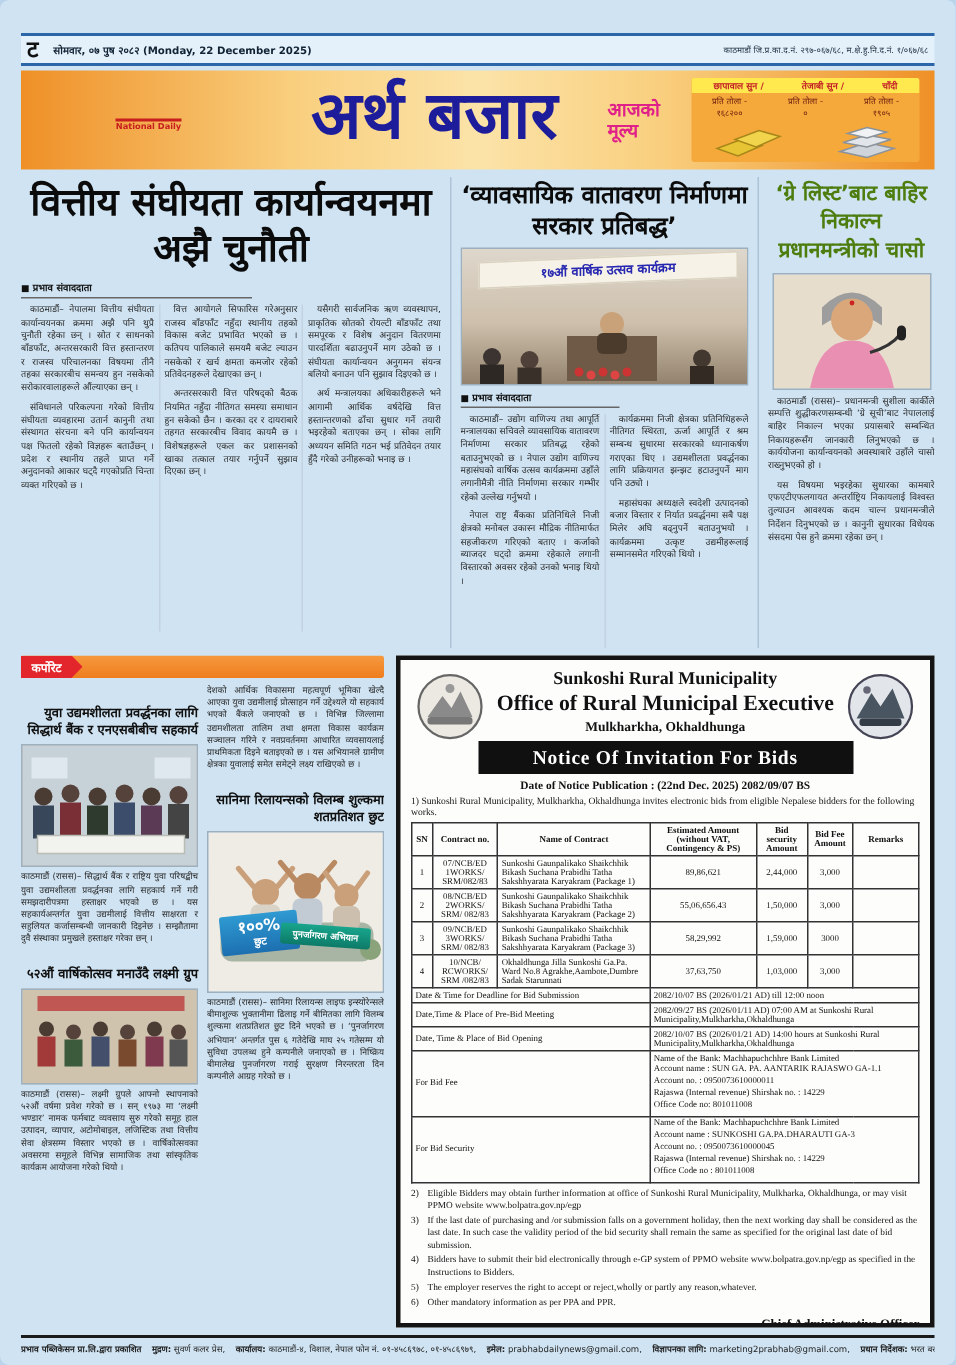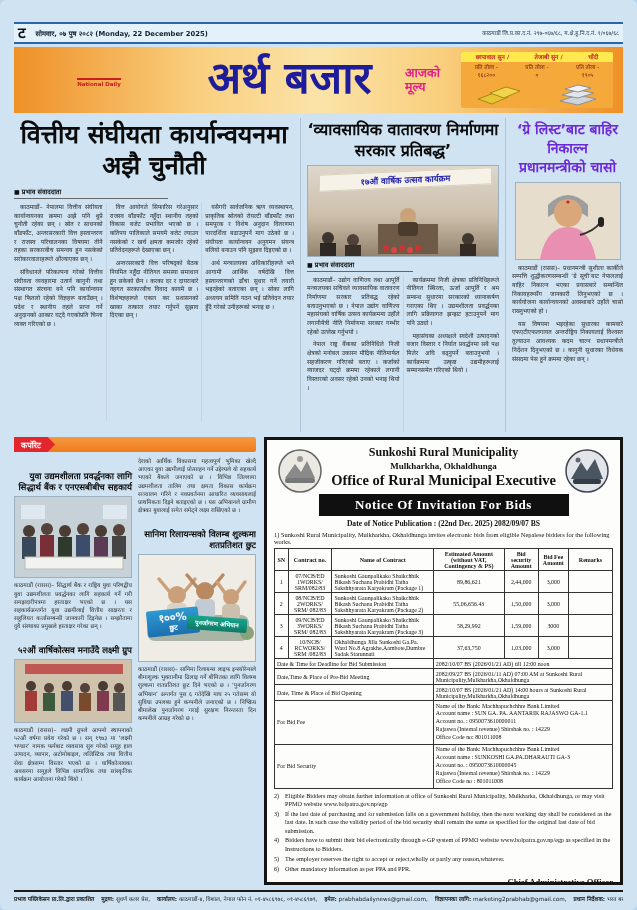--- a/index.html
+++ b/index.html
@@ -30,21 +30,21 @@
 
   
   .articles-row{display:flex;gap:6px;margin-top:5px;height:314px;}
   .vsep{width:1px;background:#adc4d8;}
   article{overflow:hidden;}
   .art-left{width:280px;}
   .art-mid{width:192px;}
   .art-right{flex:1;}
   .h-big{font-size:25px;font-weight:900;text-align:center;line-height:1.22;color:#0b0b0b;margin:2px 0 6px;}
   .h-mid{font-size:16px;font-weight:900;text-align:center;line-height:1.3;color:#0b0b0b;margin:2px 0 3px;}
-  .h-small{font-size:14px;font-weight:900;text-align:center;line-height:1.35;color:#6d28d9;margin:2px 0 5px;}
+  .h-small{font-size:14px;font-weight:900;text-align:center;line-height:1.35;color:#4d7c0f;margin:2px 0 5px;}
   .byline{font-size:6.5px;font-weight:bold;color:#111;border-bottom:1px solid #666;padding-bottom:2px;margin:2px 0 4px;width:55%;}
   .byline::before{content:"■ ";font-size:6px;}
   .bodytext{font-size:6px;line-height:1.45;text-align:justify;color:#2a2a2a;}
   .bodytext p{margin:0 0 4px;text-indent:6px;}
   .cols3{column-count:3;column-gap:7px;column-rule:1px solid #c3d3e2;height:218px;}
   .cols2{column-count:2;column-gap:7px;column-rule:1px solid #c3d3e2;height:162px;}
 
   
   .photo{position:relative;overflow:hidden;border:1px solid #9db0c0;background:#cfc9bd;}
   .photo-event{height:90px;margin:1px 0 3px;background:linear-gradient(180deg,#ded7cc 0%,#cdbfab 55%,#93836e 100%);}
@@ -315,22 +315,22 @@
         <rect x="8" y="30" width="30" height="5" rx="2" fill="#777"></rect>
         <circle cx="23" cy="11" r="3" fill="#999"></circle>
       </svg>
       <svg class="emblem right" viewBox="0 0 46 46">
         <circle cx="23" cy="23" r="21" fill="#e2e6ea" stroke="#445" stroke-width="1.5"></circle>
         <path d="M7 31 L17 14 L23 23 L31 11 L39 31 Z" fill="#4a5562"></path>
         <rect x="9" y="31" width="28" height="5" rx="2" fill="#333c46"></rect>
         <circle cx="14" cy="12" r="2.5" fill="#667"></circle>
       </svg>
       <div class="n-org n-org1">Sunkoshi Rural Municipality</div>
+      <div class="n-org n-org2">Office of Rural Municipal Executive</div>
       <div class="n-org n-org3">Mulkharkha, Okhaldhunga</div>
-      <div class="n-org n-org2">Office of Rural Municipal Executive</div>
       <div class="n-banner">Notice Of Invitation For Bids</div>
       <div class="n-pub">Date of Notice Publication : (22nd Dec. 2025) 2082/09/07 BS</div>
       <div class="n-intro">1)   Sunkoshi Rural Municipality, Mulkharkha, Okhaldhunga invites electronic bids from eligible Nepalese bidders for the following works.</div>
 
       <table class="n-table">
         <colgroup>
               <col style="width:4%">
               <col style="width:13%">
               <col style="width:30%">
               <col style="width:21%">

